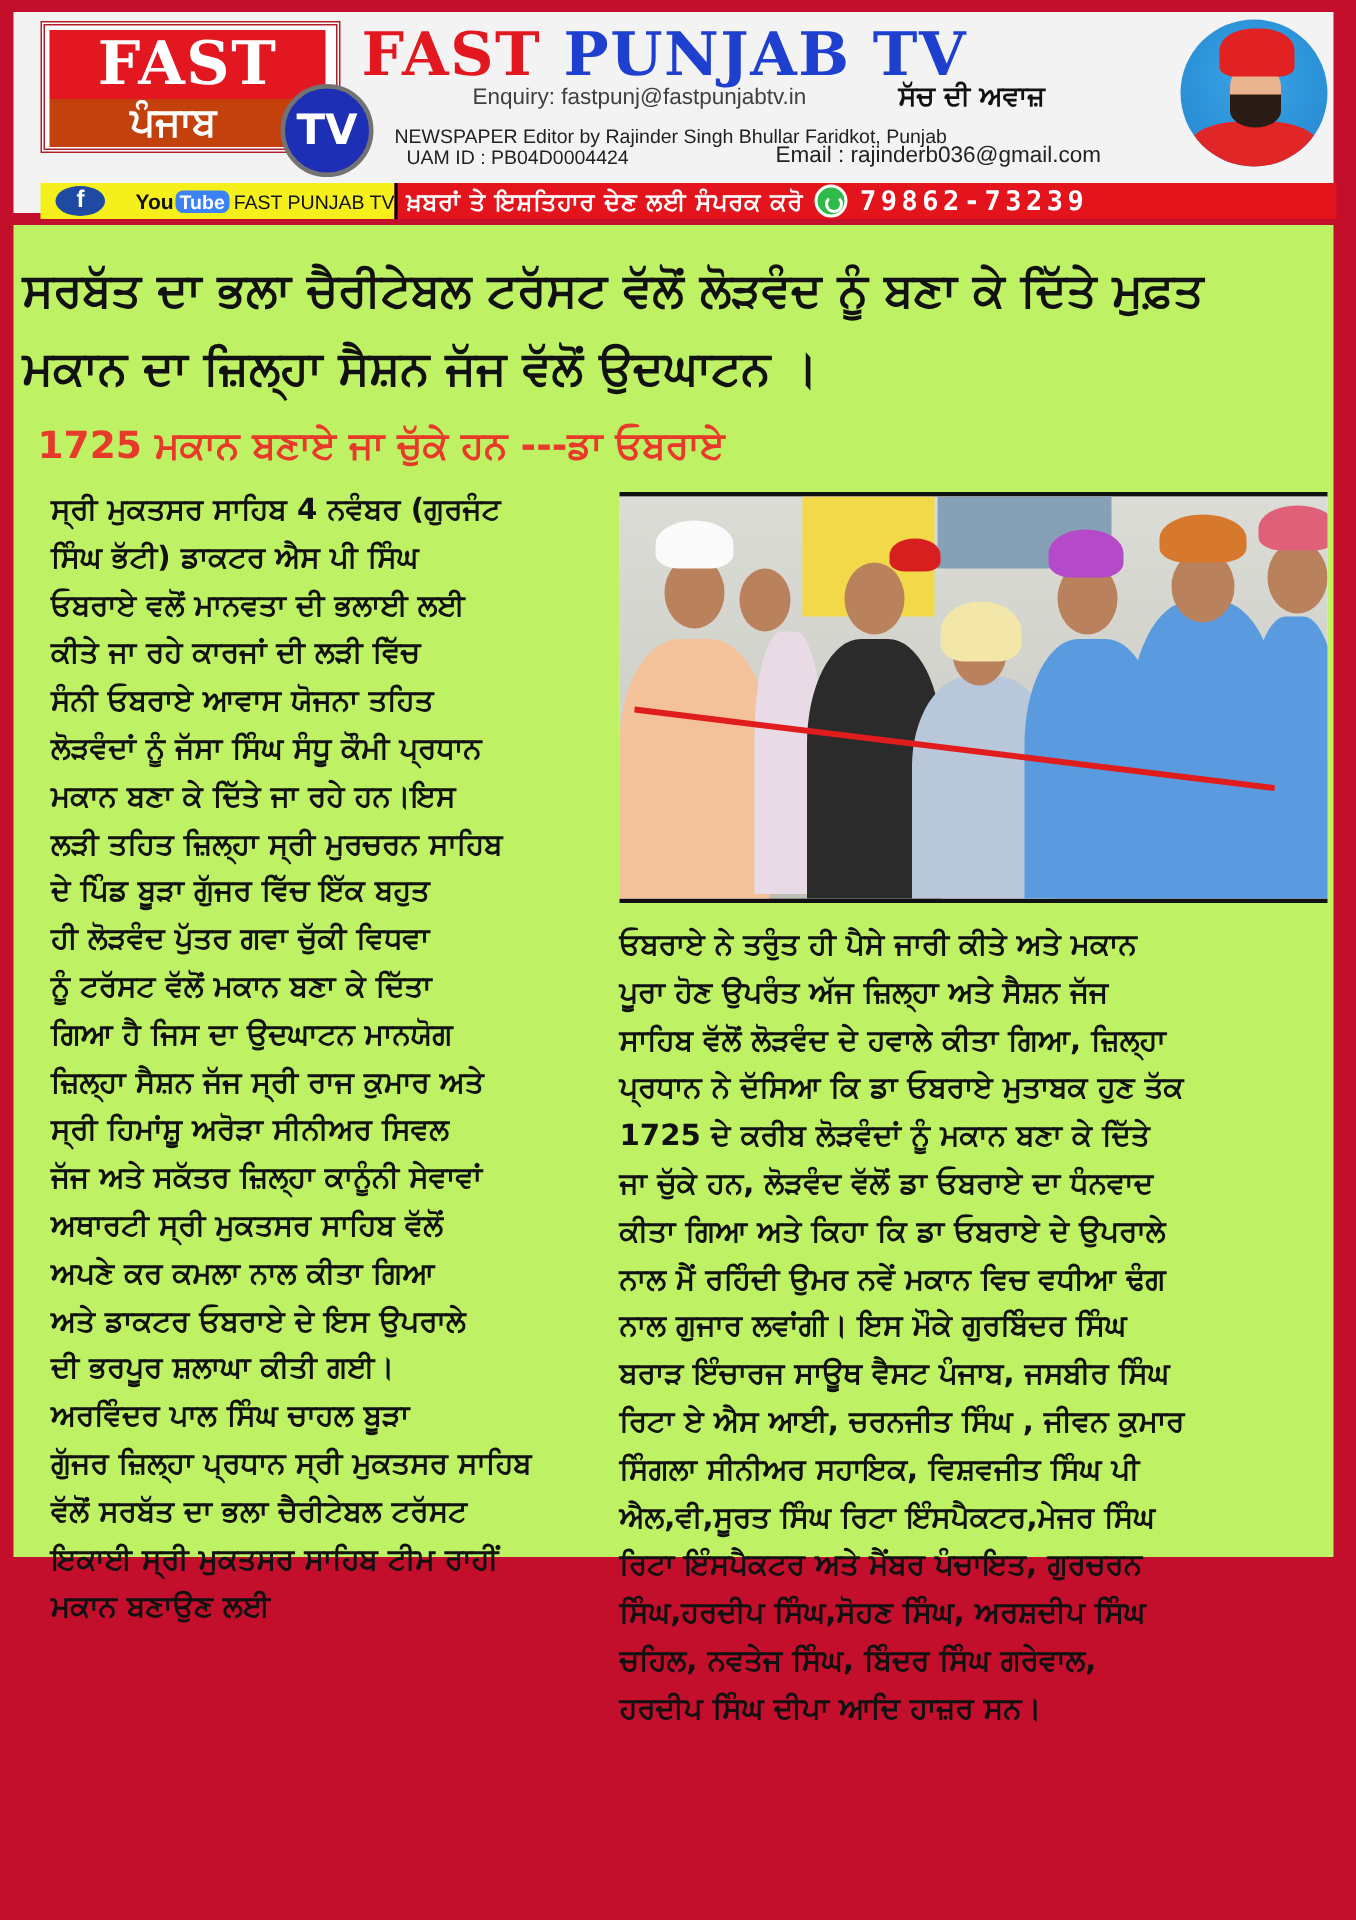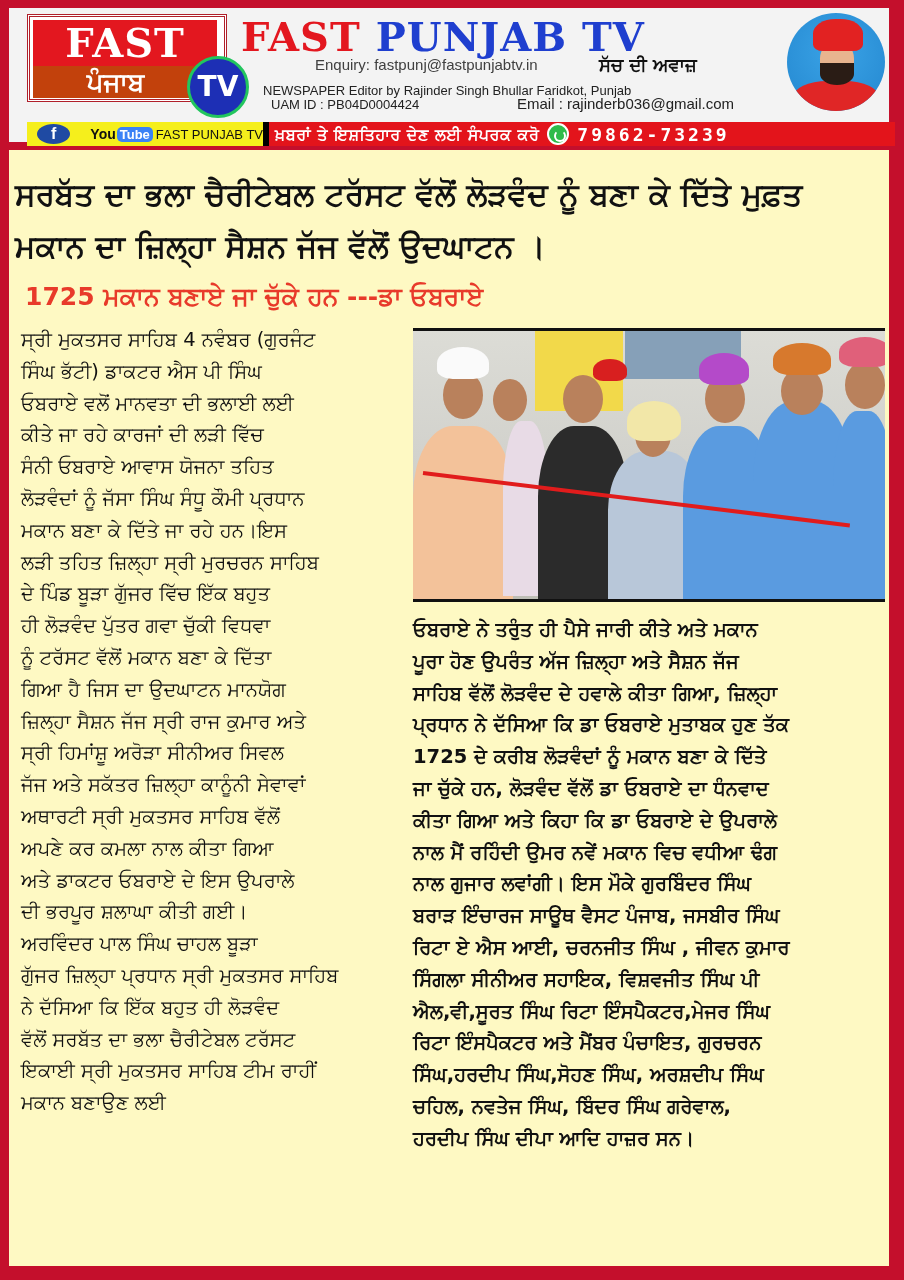--- a/index.html
+++ b/index.html
@@ -26,21 +26,21 @@
     font-family: "DejaVu Serif", serif; font-weight: bold; font-size: 40px;
     line-height: 46px; text-align: center; letter-spacing: 1px;
   }
   .logo-punjab {
     position: absolute; left: 6px; top: 52px; width: 165px; height: 32px;
     background: #c2410c; color: #fff; font-weight: bold; font-size: 26px;
     line-height: 32px; text-align: center;
   }
   .logo-tv {
     position: absolute; left: 160px; top: 42px; width: 56px; height: 56px;
-    border-radius: 50%; background: #1d2fb5; border: 3px solid #22c55e;
+    border-radius: 50%; background: #1d2fb5; border: 3px solid #737373;
     color: #fff; font-weight: bold; font-size: 28px; line-height: 56px;
     text-align: center; box-sizing: content-box;
   }
   .brand-title {
     position: absolute; left: 232px; top: 6px; white-space: nowrap;
     font-family: "DejaVu Serif", serif; font-weight: bold; font-size: 40px;
     line-height: 46px; letter-spacing: 1px;
   }
   .brand-title .fast { color: #e3171f; }
   .brand-title .pt { color: #1f3fcf; }
@@ -81,48 +81,48 @@
     width: 36px; height: 20px; border-radius: 50%; background: #1f4aa3; color: #fff;
     font-weight: bold; font-size: 16px; line-height: 20px; text-align: center; margin-left: 10px;
     font-family: "Liberation Sans", sans-serif;
   }
   .yt-you { font-weight: bold; font-size: 14px; color: #111; margin-left: 20px; font-family: "Liberation Sans", sans-serif; }
   .yt-tube { background: #3b82f6; color: #fff; font-weight: bold; font-size: 13px; padding: 0 3px; border-radius: 5px; margin-left: 1px; font-family: "Liberation Sans", sans-serif; }
   .yt-channel { font-size: 13px; color: #111; margin-left: 3px; font-family: "Liberation Sans", sans-serif; white-space: nowrap; }
   .contact-bar {
     position: absolute; left: 254px; top: 114px; width: 626px; height: 24px;
     background: #e3141b; color: #fff; display: flex; align-items: center;
-    border-left: 6px solid #000000;
+    border-left: 2px solid #000000;
   }
   .contact-text { font-size: 16px; font-weight: bold; margin-left: 6px; white-space: nowrap; letter-spacing: 0.5px; }
   .wa-icon {
     width: 22px; height: 22px; border-radius: 50%; background: #2fbb4a; border: 2px solid #fff;
     margin-left: 8px; position: relative; box-sizing: border-box;
   }
   .wa-icon::after {
     content: ""; position: absolute; left: 5px; top: 5px; width: 8px; height: 8px;
     border: 2px solid #fff; border-radius: 50%; border-top-color: transparent;
   }
   .phone { font-weight: bold; font-size: 18px; margin-left: 8px; letter-spacing: 3px; font-family: "DejaVu Sans Mono", monospace; }
 
   .article {
-    position: absolute; left: 9px; top: 150px; width: 880px; height: 1116px;
-    background: #fef9c3;
+    position: absolute; left: 9px; top: 150px; width: 880px; height: 888px;
+    background: #bef264;
   }
   .headline {
     position: absolute; left: 6px; top: 18px; width: 860px;
     font-size: 31px; font-weight: bold; color: #111; line-height: 52px;
   }
   .subhead {
     position: absolute; left: 16px; top: 132px; font-size: 25px; font-weight: bold;
     color: #e83a2a; white-space: nowrap;
   }
   .col-left {
-    position: absolute; left: 12px; top: 174px; width: 388px;
-    font-size: 19.5px; font-weight: normal; color: #111; line-height: 31.8px;
+    position: absolute; left: 25px; top: 174px; width: 388px;
+    font-size: 19.5px; font-weight: bold; color: #111; line-height: 31.8px;
     text-align: justify;
   }
   .col-left .line, .col-right .line { display: block; white-space: nowrap; }
   .photo {
     position: absolute; left: 404px; top: 178px; width: 472px; height: 268px;
     background: #e9e9e6; border-top: 3px solid #111; border-bottom: 3px solid #111; overflow: hidden;
   }
   .photo .bg-wall { position: absolute; left: 0; top: 0; width: 100%; height: 100%; background: linear-gradient(180deg,#dcdcd6 0%,#cfcfca 60%,#bdbdb5 100%); }
   .photo .poster1 { position: absolute; left: 122px; top: 0; width: 88px; height: 80px; background: #f2d94a; }
   .photo .poster2 { position: absolute; left: 212px; top: 0; width: 116px; height: 48px; background: #86a0b8; }
@@ -197,21 +197,20 @@
       <span class="line">ਗਿਆ ਹੈ ਜਿਸ ਦਾ ਉਦਘਾਟਨ ਮਾਨਯੋਗ</span>
       <span class="line">ਜ਼ਿਲ੍ਹਾ ਸੈਸ਼ਨ ਜੱਜ ਸ੍ਰੀ ਰਾਜ ਕੁਮਾਰ ਅਤੇ</span>
       <span class="line">ਸ੍ਰੀ ਹਿਮਾਂਸ਼ੂ ਅਰੋੜਾ ਸੀਨੀਅਰ ਸਿਵਲ</span>
       <span class="line">ਜੱਜ ਅਤੇ ਸਕੱਤਰ ਜ਼ਿਲ੍ਹਾ ਕਾਨੂੰਨੀ ਸੇਵਾਵਾਂ</span>
       <span class="line">ਅਥਾਰਟੀ ਸ੍ਰੀ ਮੁਕਤਸਰ ਸਾਹਿਬ ਵੱਲੋਂ</span>
       <span class="line">ਅਪਣੇ ਕਰ ਕਮਲਾ ਨਾਲ ਕੀਤਾ ਗਿਆ</span>
       <span class="line">ਅਤੇ ਡਾਕਟਰ ਓਬਰਾਏ ਦੇ ਇਸ ਉਪਰਾਲੇ</span>
       <span class="line">ਦੀ ਭਰਪੂਰ ਸ਼ਲਾਘਾ ਕੀਤੀ ਗਈ।</span>
       <span class="line">ਅਰਵਿੰਦਰ ਪਾਲ ਸਿੰਘ ਚਾਹਲ ਬੂੜਾ</span>
       <span class="line">ਗੁੱਜਰ ਜ਼ਿਲ੍ਹਾ ਪ੍ਰਧਾਨ ਸ੍ਰੀ ਮੁਕਤਸਰ ਸਾਹਿਬ</span>
-      <span class="line">ਨੇ ਦੱਸਿਆ ਕਿ ਇੱਕ ਬਹੁਤ ਹੀ ਲੋੜਵੰਦ</span>
       <span class="line">ਵੱਲੋਂ ਸਰਬੱਤ ਦਾ ਭਲਾ ਚੈਰੀਟੇਬਲ ਟਰੱਸਟ</span>
       <span class="line">ਇਕਾਈ ਸ੍ਰੀ ਮੁਕਤਸਰ ਸਾਹਿਬ ਟੀਮ ਰਾਹੀਂ</span>
       <span class="line">ਮਕਾਨ ਬਣਾਉਣ ਲਈ</span>
     </div>
 
   <div class="photo" title="Ribbon-cutting ceremony at the newly built house">
     <div class="bg-wall"></div>
     <div class="poster1"></div>
     <div class="poster2"></div>
 

